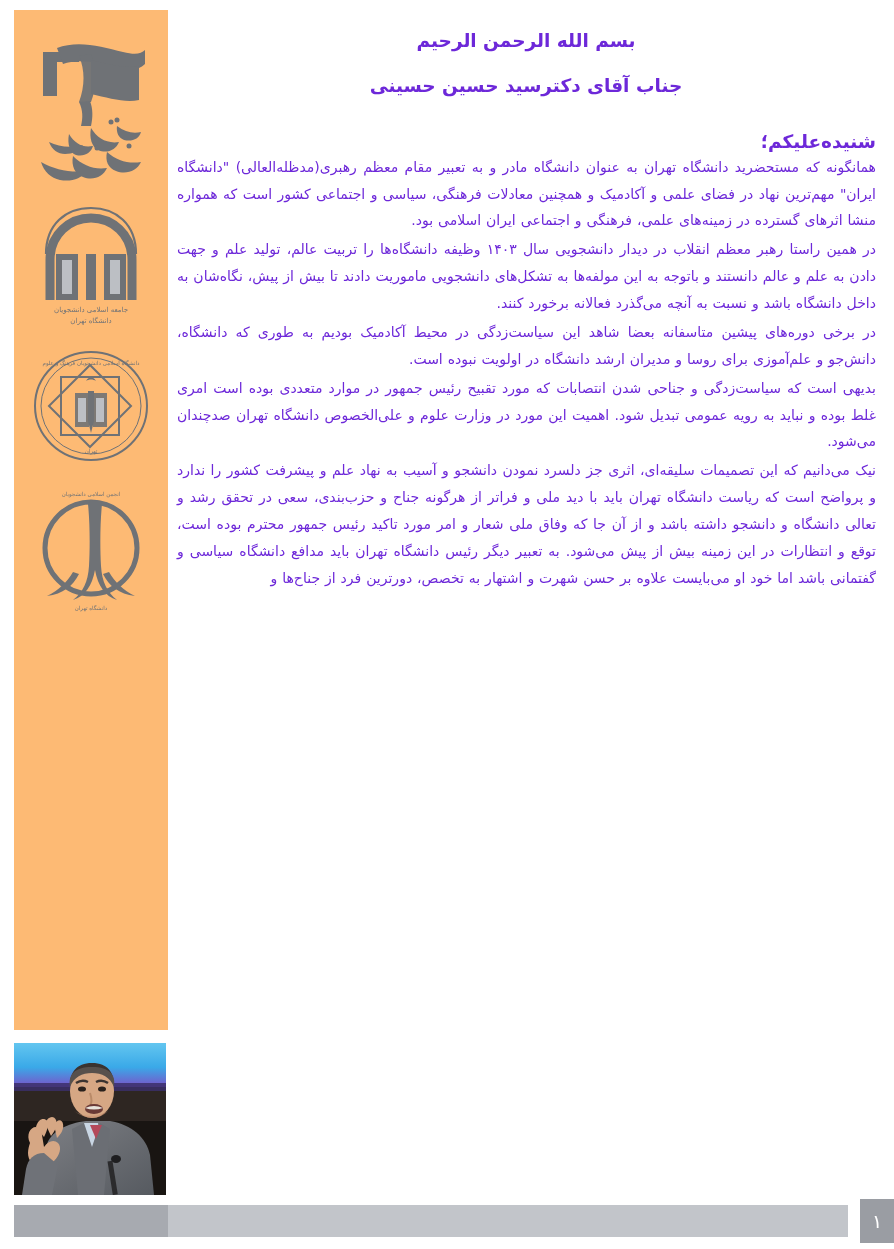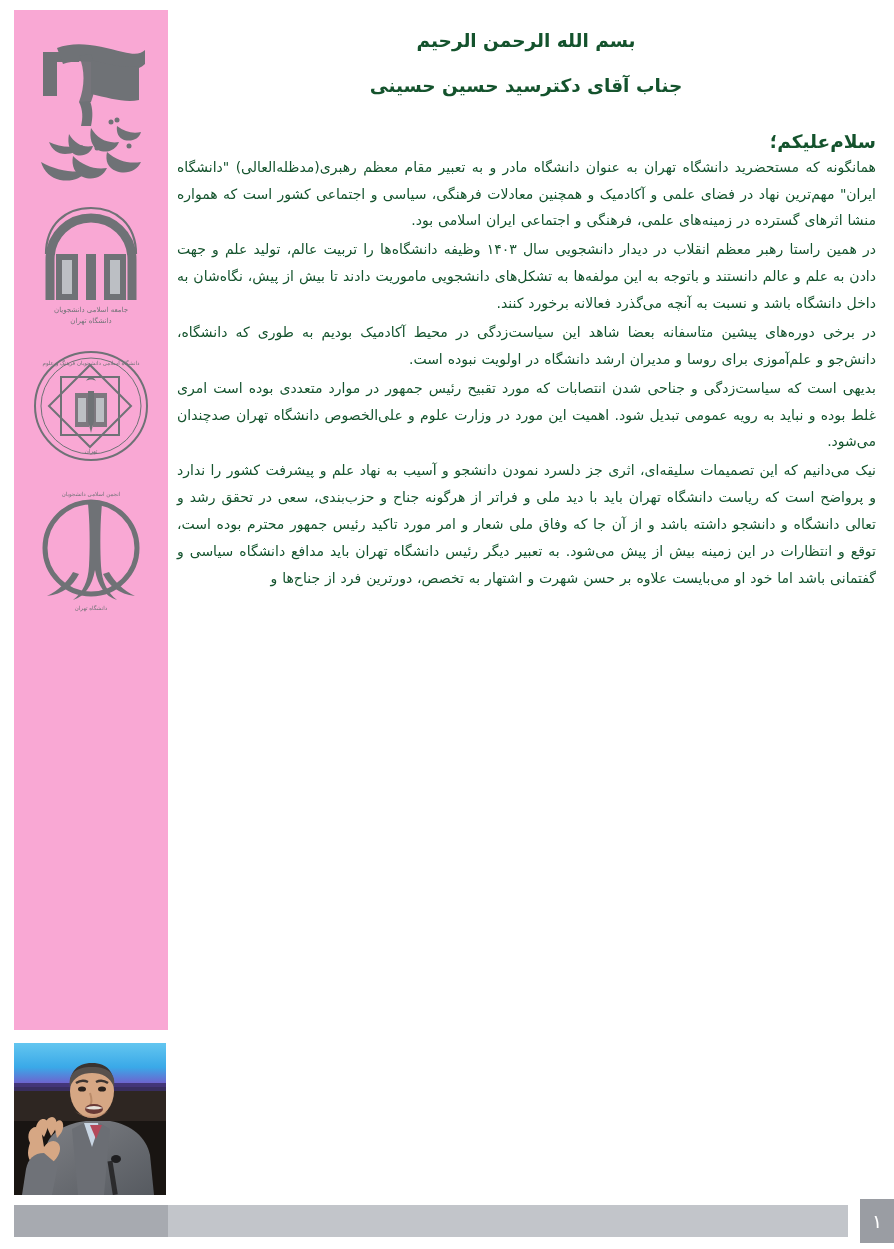--- a/index.html
+++ b/index.html
@@ -22,21 +22,21 @@
     background: #ffffff;
   }
 
   
   .sidebar {
     position: absolute;
     left: 14px;
     top: 10px;
     width: 154px;
     height: 1020px;
-    background: #f9a8d4;
+    background: #fdba74;
   }
 
   .logo-slot {
     position: absolute;
     left: 0;
     width: 154px;
     display: flex;
     align-items: center;
     justify-content: center;
   }
@@ -61,21 +61,21 @@
 
   
   .content {
     position: absolute;
     right: 18px;
     top: 18px;
     width: 700px;
     direction: rtl;
     text-align: justify;
     text-align-last: right;
-    color: #14532d;
+    color: #6d28d9;
   }
 
   .bismillah {
     font-size: 18.5px;
     font-weight: bold;
     text-align: center;
     text-align-last: center;
     margin: 12px 0 0 0;
     letter-spacing: 0.2px;
   }
@@ -280,21 +280,21 @@
   </div>
 
   <div class="content">
 
     <div class="bismillah">بسم الله الرحمن الرحیم</div>
 
     <div class="addressee">
       <span class="line">جناب آقای دکترسید حسین حسینی</span>
     </div>
 
-    <div class="salutation">سلام‌علیکم؛</div>
+    <div class="salutation">شنیده‌علیکم؛</div>
 
     <p class="para">همانگونه که مستحضرید دانشگاه تهران به عنوان دانشگاه مادر و به تعبیر مقام معظم رهبری(مدظله‌العالی) "دانشگاه ایران" مهم‌ترین نهاد در فضای علمی و آکادمیک و همچنین معادلات فرهنگی، سیاسی و اجتماعی کشور است که همواره منشا اثرهای گسترده در زمینه‌های علمی، فرهنگی و اجتماعی ایران اسلامی بود.</p>
     <p class="para">در همین راستا رهبر معظم انقلاب در دیدار دانشجویی سال ۱۴۰۳ وظیفه دانشگاه‌ها را تربیت عالم، تولید علم و جهت دادن به علم و عالم دانستند و باتوجه به این مولفه‌ها به تشکل‌های دانشجویی ماموریت دادند تا بیش از پیش، نگاه‌شان به داخل دانشگاه باشد و نسبت به آنچه می‌گذرد فعالانه برخورد کنند.</p>
     <p class="para">در برخی دوره‌های پیشین متاسفانه بعضا شاهد این سیاست‌زدگی در محیط آکادمیک بودیم به طوری که دانشگاه، دانش‌جو و علم‌آموزی برای روسا و مدیران ارشد دانشگاه در اولویت نبوده است.</p>
     <p class="para">بدیهی است که سیاست‌زدگی و جناحی شدن انتصابات که مورد تقبیح رئیس جمهور در موارد متعددی بوده است امری غلط بوده و نباید به رویه عمومی تبدیل شود. اهمیت این مورد در وزارت علوم و علی‌الخصوص دانشگاه تهران صدچندان می‌شود.</p>
     <p class="para">نیک می‌دانیم که این تصمیمات سلیقه‌ای، اثری جز دلسرد نمودن دانشجو و آسیب به نهاد علم و پیشرفت کشور را ندارد و پرواضح است که ریاست دانشگاه تهران باید با دید ملی و فراتر از هرگونه جناح و حزب‌بندی، سعی در تحقق رشد و تعالی دانشگاه و دانشجو داشته باشد و از آن جا که وفاق ملی شعار و امر مورد تاکید رئیس جمهور محترم بوده است، توقع و انتظارات در این زمینه بیش از پیش می‌شود. به تعبیر دیگر رئیس دانشگاه تهران باید مدافع دانشگاه سیاسی و گفتمانی باشد اما خود او می‌بایست علاوه بر حسن شهرت و اشتهار به تخصص، دورترین فرد از جناح‌ها و</p>
   </div>
 
   <div class="footer">
     <div class="footer-left"></div>

